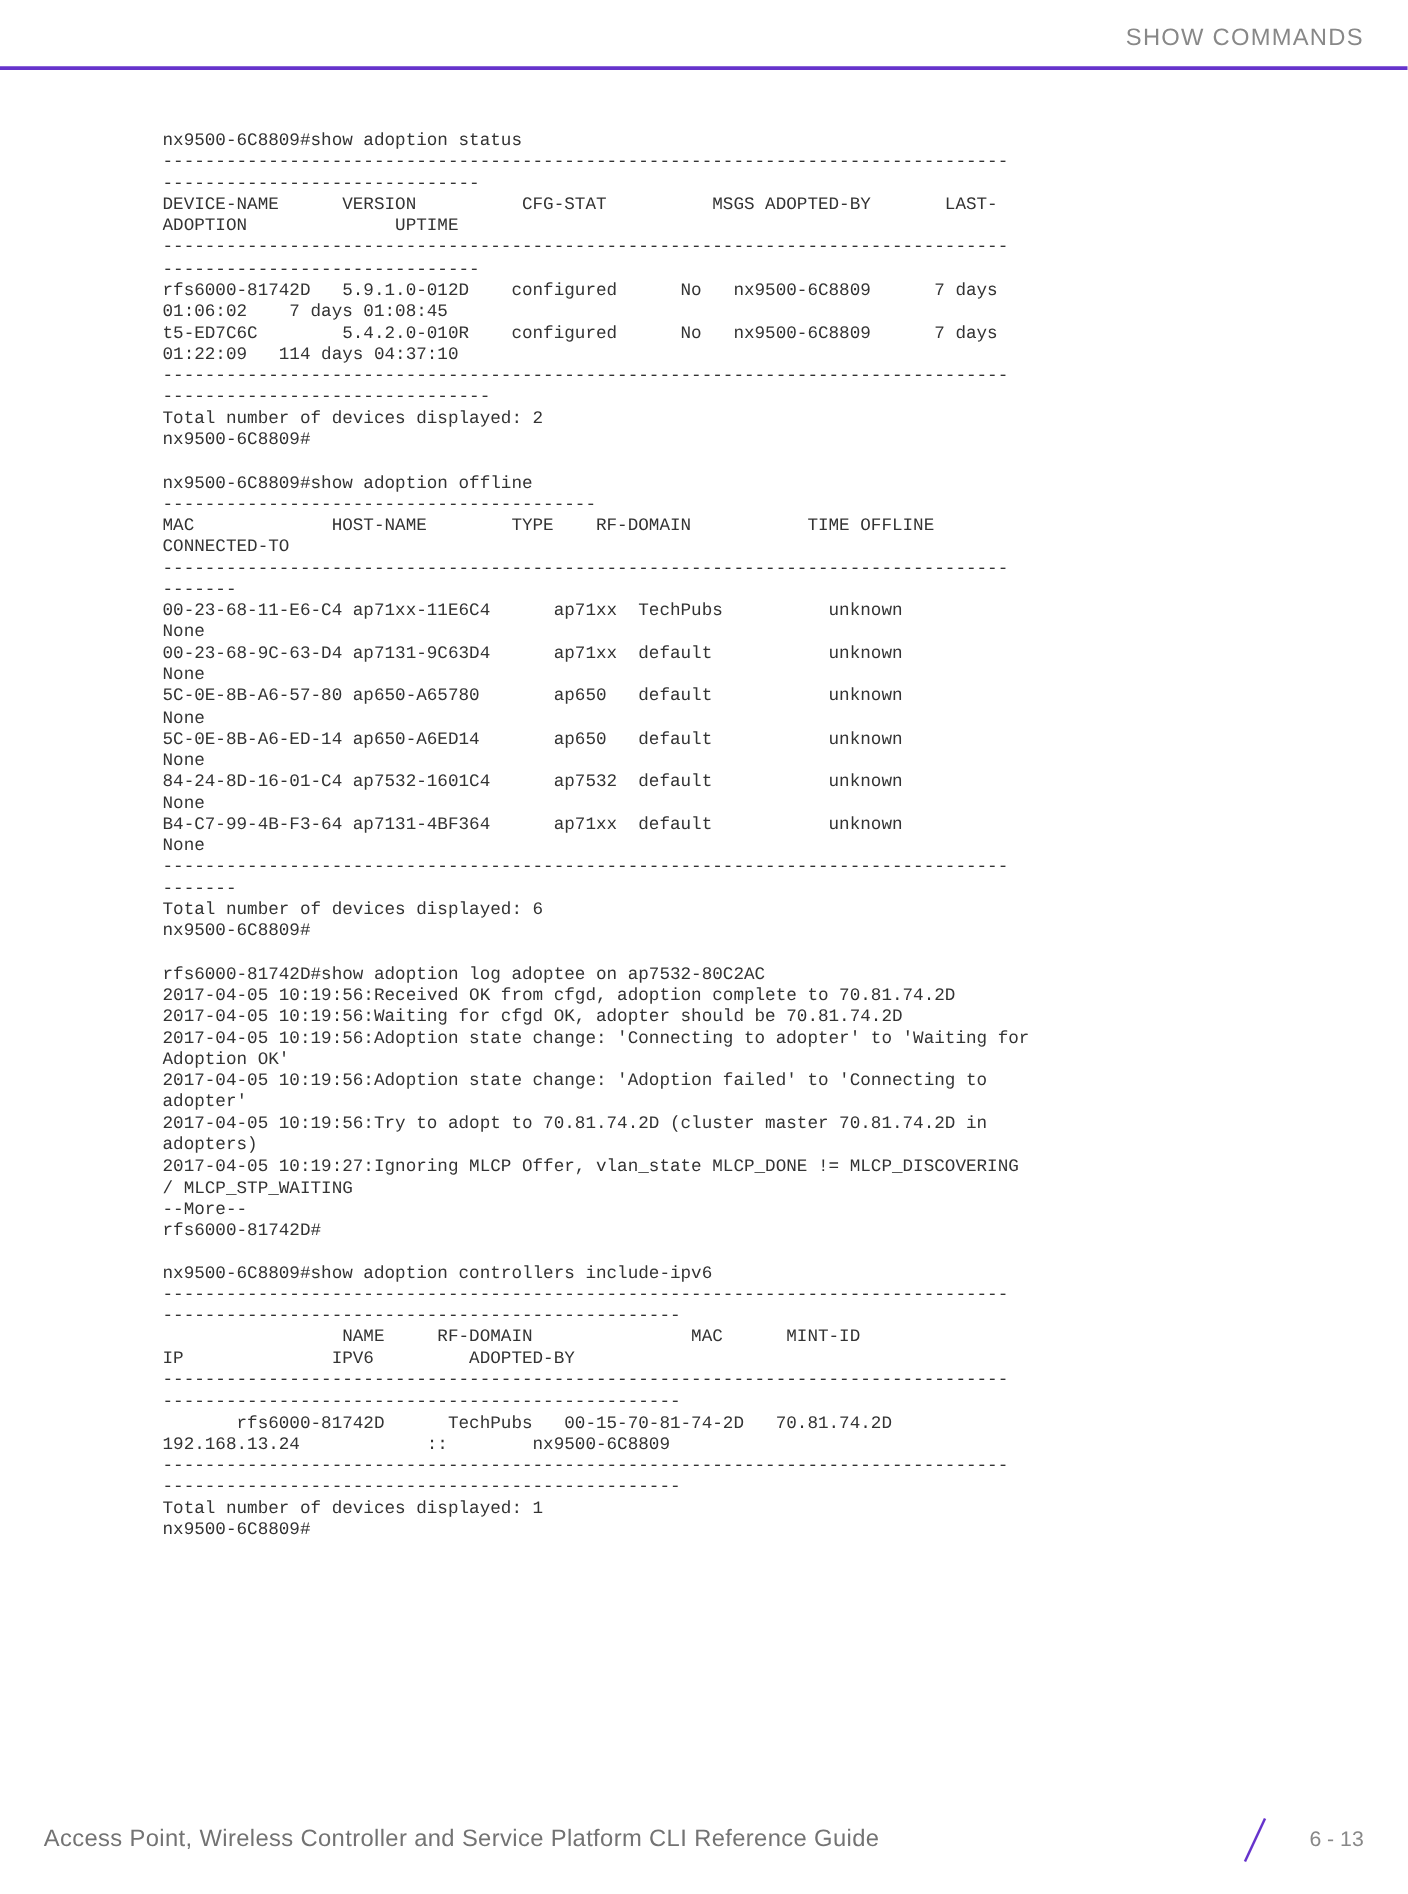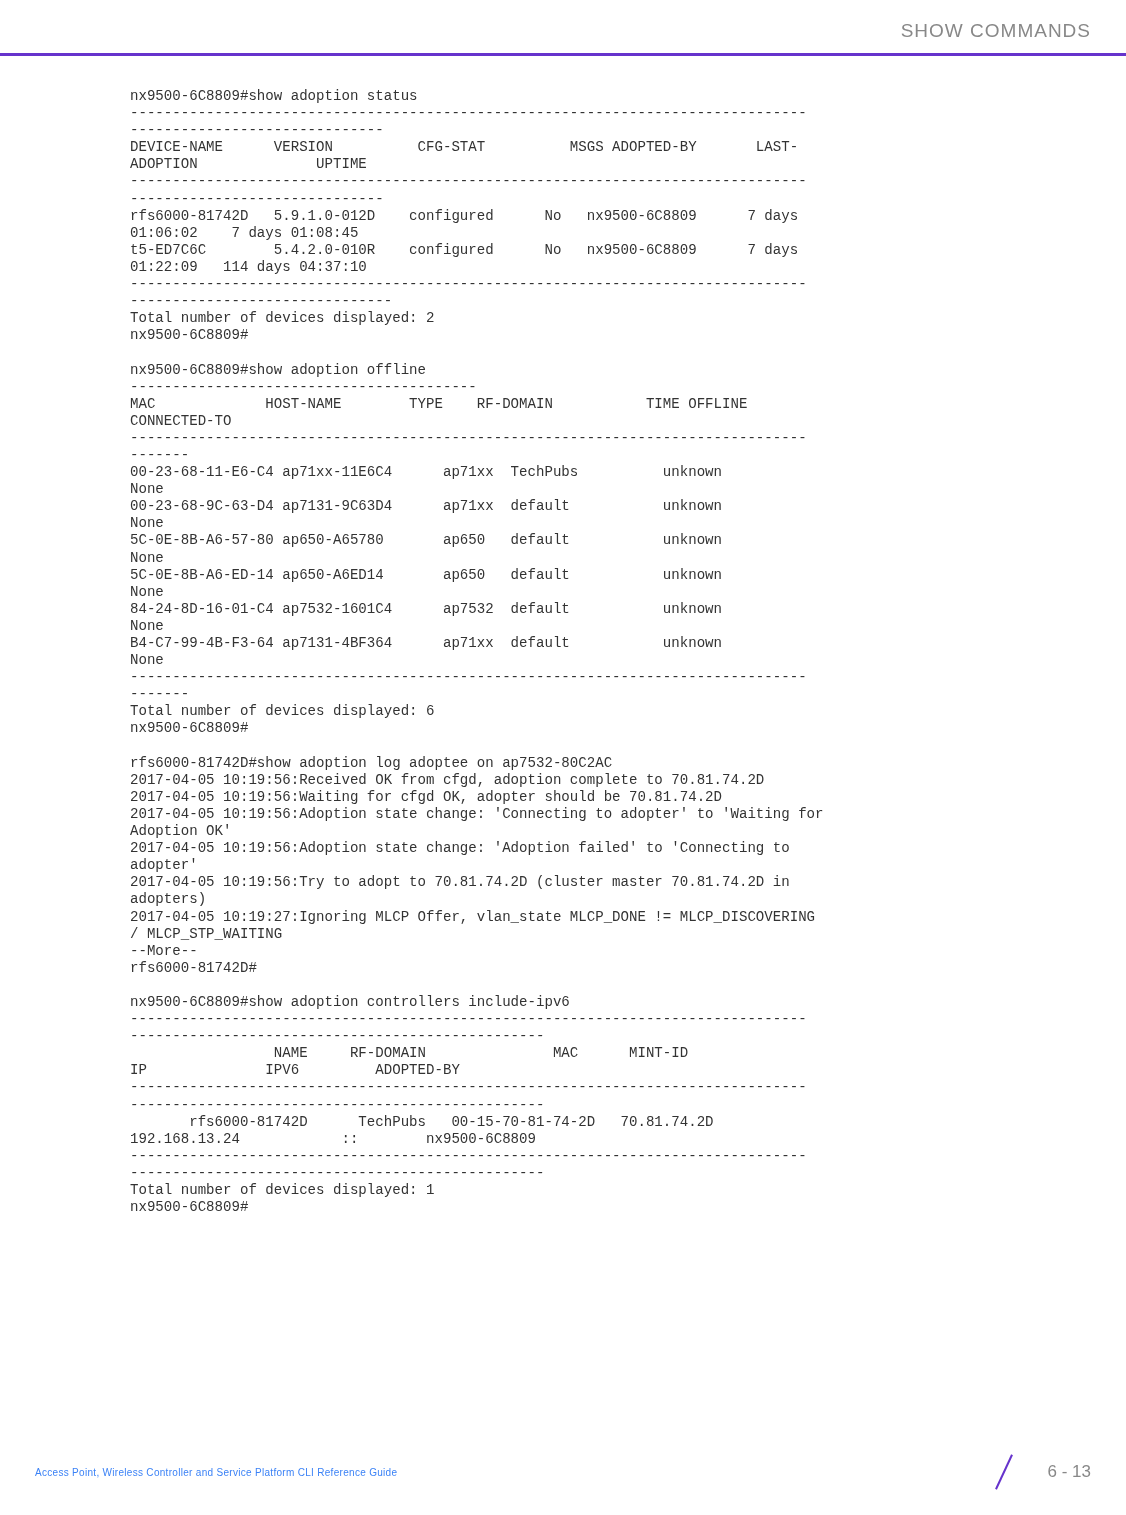--- a/index.html
+++ b/index.html
@@ -39,21 +39,21 @@
       right: 35px;
       font-family: 'Arial Narrow', Arial, sans-serif;
       font-size: 19px;
       font-weight: 300;
       letter-spacing: 1px;
       color: #888888;
     }
     
     .terminal-content {
       position: absolute;
-      top: 88px;
+      top: 105px;
       left: 130px;
       right: 32px;
       font-family: 'Courier New', Courier, monospace;
       font-size: 14.1px;
       line-height: 17.1px;
       color: #333333;
       white-space: pre;
       overflow: hidden;
     }
     
@@ -62,22 +62,22 @@
       bottom: 28px;
       left: 35px;
       right: 35px;
       display: flex;
       justify-content: space-between;
       align-items: center;
     }
     
     .footer-text {
       font-family: 'Arial Narrow', Arial, sans-serif;
-      font-size: 10px;
-      color: #3b82f6;
+      font-size: 19px;
+      color: #737373;
       letter-spacing: 0.3px;
     }
     
     .page-number-box {
       display: flex;
       align-items: center;
       gap: 29px;
     }
     
     .slash-icon {

